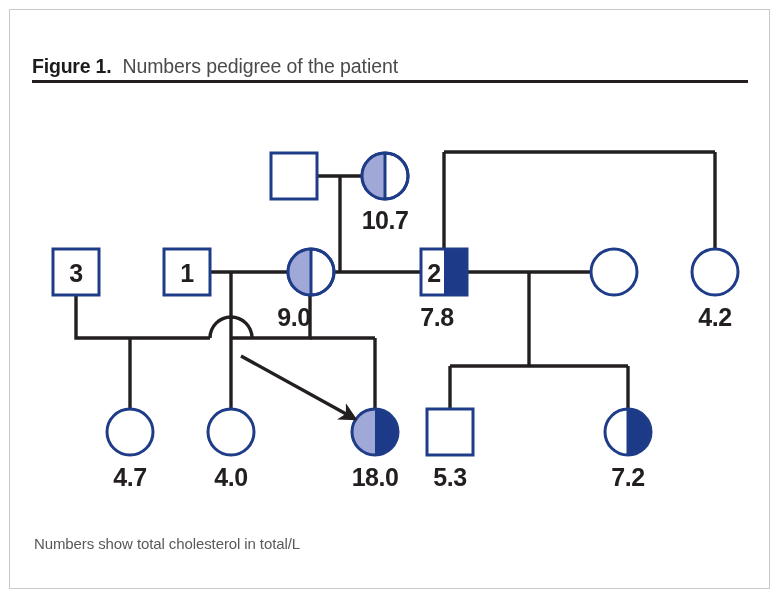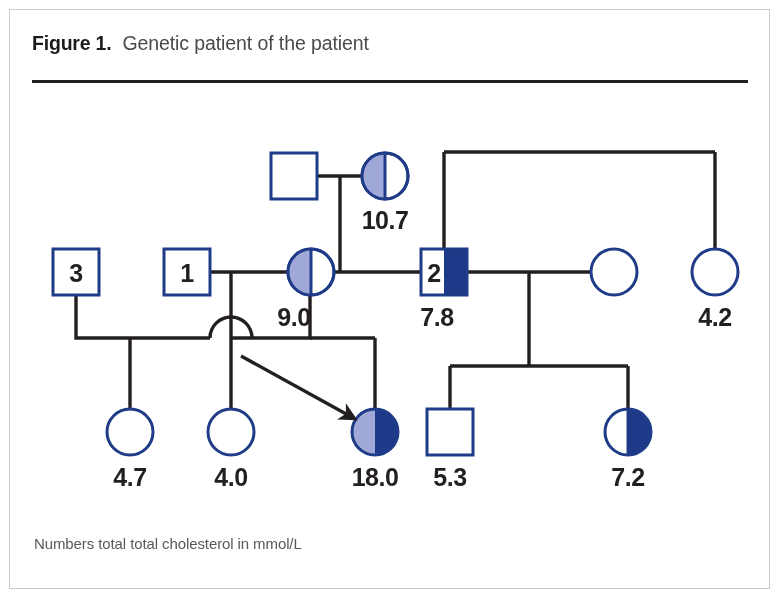--- a/index.html
+++ b/index.html
@@ -23,21 +23,21 @@
     box-sizing: border-box;
     background: #ffffff;
   }
   #figure-header {
     position: absolute;
     left: 22px;
     top: 22px;
     width: 716px;
     height: 46px;
     display: flex;
-    align-items: flex-start;
+    align-items: flex-end;
   }
   .fig-label {
     font-size: 19.5px;
     font-weight: bold;
     color: #1c1c1c;
     letter-spacing: -0.2px;
     white-space: pre;
   }
   .fig-title {
     font-size: 19.5px;
@@ -91,21 +91,21 @@
     letter-spacing: -0.5px;
   }
 </style>
 </head>
 <body>
 
 <div id="figure-frame">
 
   <div id="figure-header">
     <span class="fig-label">Figure 1.</span>
-    <span class="fig-title">Genetic patient of the patient</span>
+    <span class="fig-title">Numbers pedigree of the patient</span>
   </div>
 
   <div id="title-rule"></div>
 
   <div id="pedigree-canvas">
     <svg width="759" height="420" viewBox="0 0 759 420" xmlns="http://www.w3.org/2000/svg">
 
       <defs>
         <marker id="arrowhead" markerWidth="6" markerHeight="6" refX="2.2" refY="3" orient="auto" markerUnits="strokeWidth">
           <path d="M0,0.3 L5.4,3 L0,5.7 L1.5,3 Z" fill="#231f20"></path>
@@ -247,15 +247,15 @@
           <rect x="618" y="311" width="23" height="46" fill="#1c3a88"></rect>
         </g>
         <circle cx="618" cy="334" r="23" fill="none" stroke="#1f3c88" stroke-width="3"></circle>
         <line x1="618" y1="311" x2="618" y2="357" stroke="#1f3c88" stroke-width="3"></line>
         <text class="val-label" x="618" y="388">7.2</text>
       </g>
 
     </svg>
   </div>
 
-  <div id="figure-caption">Numbers total total cholesterol in mmol/L</div>
+  <div id="figure-caption">Numbers show total cholesterol in total/L</div>
 
 </div>
 
 </body></html>

